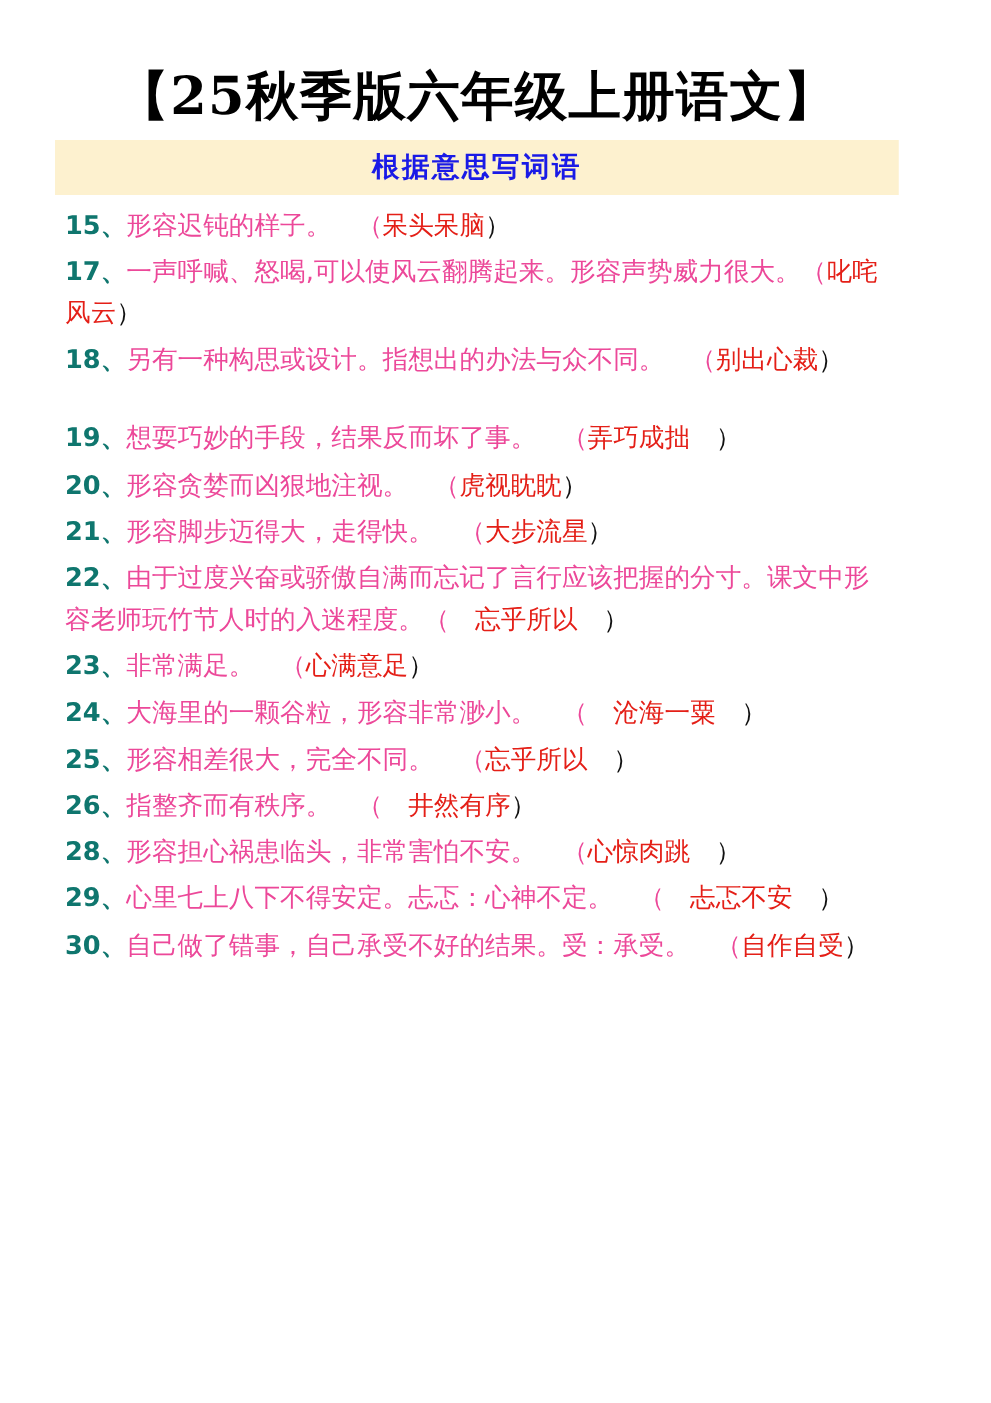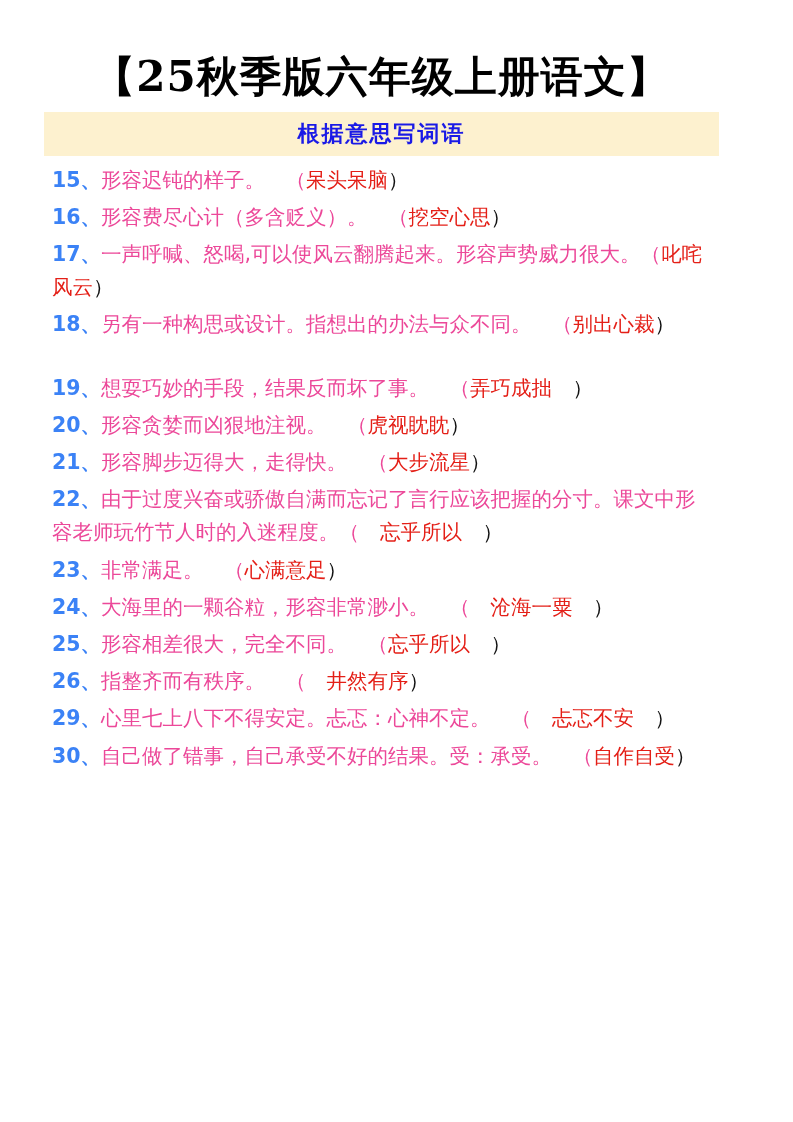--- a/index.html
+++ b/index.html
@@ -54,21 +54,21 @@
   .item {
     font-family: "DejaVu Sans", sans-serif;
     font-size: 20.5px;
     line-height: 1.62;
     color: #111111;
     margin: 0 0 4px 0;
     text-align: left;
     word-break: break-all;
   }
   .num {
-    color: #3b82f6;
+    color: #0f766e;
     font-weight: bold;
     letter-spacing: 0px;
   }
   .body-text {
     color: #ec4899;
   }
   .answer {
     color: #e41f17;
   }
   .spacer {
@@ -88,23 +88,20 @@
   <div class="subtitle-bar">
     <span class="subtitle-text">根据意思写词语</span>
   </div>
 
   <div class="items">
 
     <p class="item">
       <span class="num">15、</span><span class="body-text">形容迟钝的样子。　（</span><span class="answer">呆头呆脑</span><span class="paren">）</span>
     </p>
 
-    <p class="item">
-      <span class="num">16、</span><span class="body-text">形容费尽心计（多含贬义）。　（</span><span class="answer">挖空心思</span><span class="paren">）</span>
-    </p>
 
     <p class="item">
       <span class="num">17、</span><span class="body-text">一声呼喊、怒喝,可以使风云翻腾起来。形容声势威力很大。（</span><span class="answer">叱咤风云</span><span class="paren">）</span>
     </p>
 
     <p class="item">
       <span class="num">18、</span><span class="body-text">另有一种构思或设计。指想出的办法与众不同。　（</span><span class="answer">别出心裁</span><span class="paren">）</span>
     </p>
 
     <div class="spacer"></div>
@@ -135,20 +132,23 @@
 
     <p class="item">
       <span class="num">25、</span><span class="body-text">形容相差很大，完全不同。　（</span><span class="answer">忘乎所以</span><span class="paren">　）</span>
     </p>
 
     <p class="item">
       <span class="num">26、</span><span class="body-text">指整齐而有秩序。　（　</span><span class="answer">井然有序</span><span class="paren">）</span>
     </p>
 
 
+    <p class="item">
+      <span class="num">28、</span><span class="body-text">形容担心祸患临头，非常害怕不安。　（</span><span class="answer">心惊肉跳</span><span class="paren">　）</span>
+    </p>
 
     <p class="item">
       <span class="num">29、</span><span class="body-text">心里七上八下不得安定。忐忑：心神不定。　（　</span><span class="answer">忐忑不安</span><span class="paren">　）</span>
     </p>
 
     <p class="item">
       <span class="num">30、</span><span class="body-text">自己做了错事，自己承受不好的结果。受：承受。　（</span><span class="answer">自作自受</span><span class="paren">）</span>
     </p>
 
   </div>

